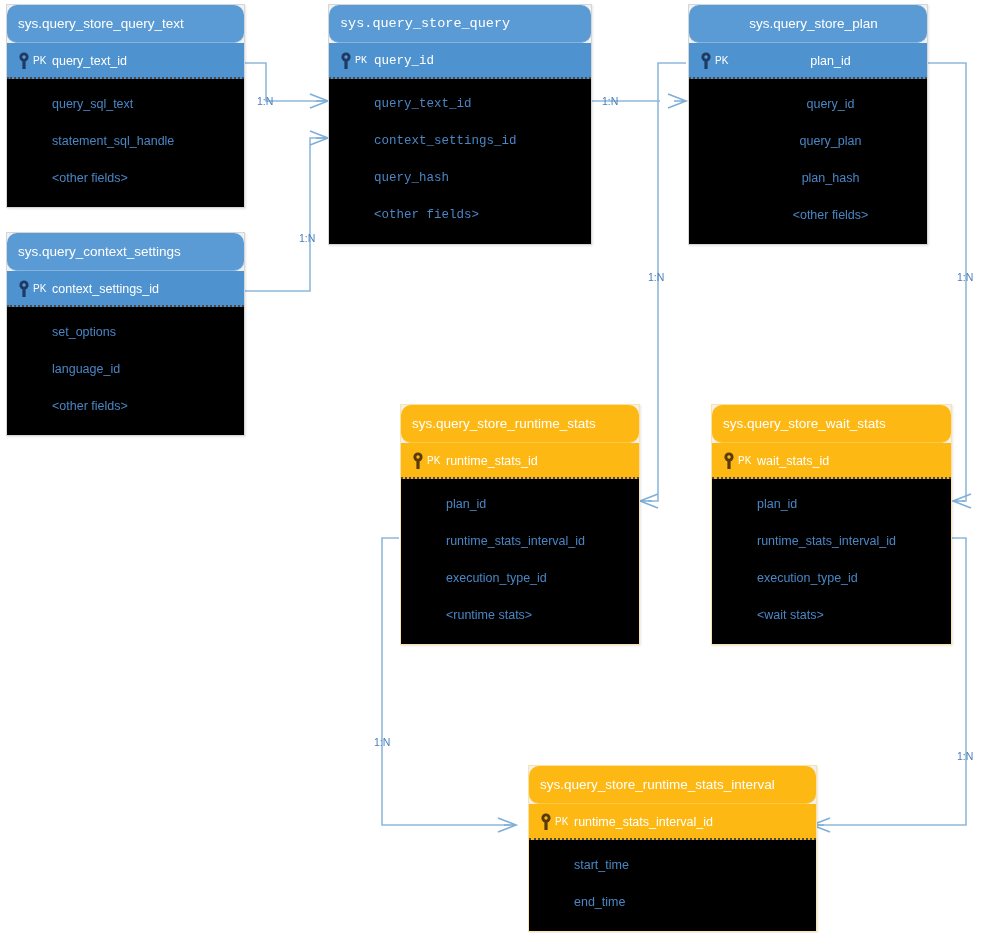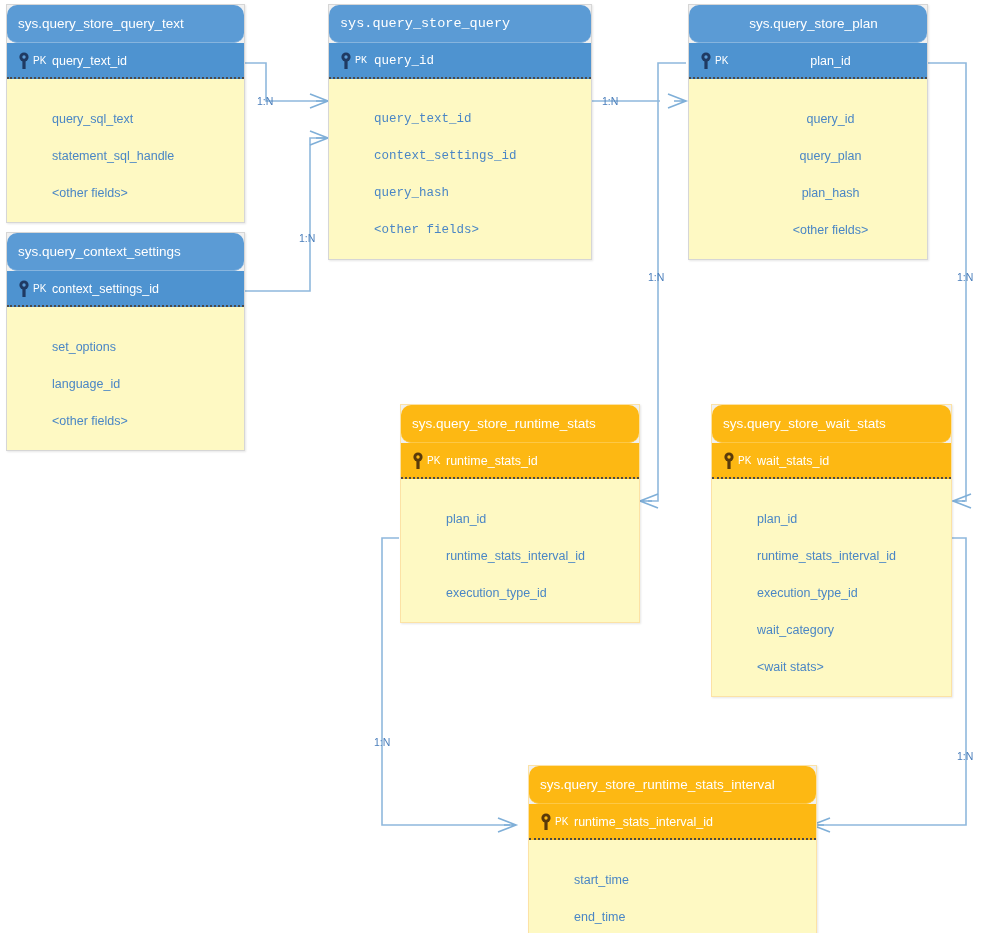--- a/index.html
+++ b/index.html
@@ -72,22 +72,22 @@
   }
   .keyicon {
     position: absolute;
     left: 11px;
     top: 9px;
     width: 16px;
     height: 18px;
   }
   .ent-body {
     box-sizing: border-box;
-    background: #fef9c3;
-    padding: 22px 0 10px 0;
+    background: #000000;
+    padding: 7px 0 10px 0;
   }
   .ent-field {
     box-sizing: border-box;
     height: 37px;
     line-height: 37px;
     padding-left: 45px;
     font-size: 12.5px;
     color: #4A86C5;
     white-space: nowrap;
   }
@@ -235,39 +235,39 @@
         <circle cx="6" cy="5" r="1.7" fill="#FDB813"></circle>
         <rect x="4.4" y="8" width="3.2" height="9" fill="#5A3A0A"></rect>
       </svg>
       <span style="position:absolute;left:26px;top:0;font-size:10px;color:#fff;">PK</span>
       <span>runtime_stats_id</span>
     </div>
     <div class="ent-body">
       <div class="ent-field">plan_id</div>
       <div class="ent-field">runtime_stats_interval_id</div>
       <div class="ent-field">execution_type_id</div>
+      <div class="ent-field">&lt;runtime stats&gt;</div>
     </div>
   </div>
 
   <div class="entity theme-orange" style="left:711px; top:404px; width:241px;">
     <div class="ent-title">sys.query_store_wait_stats</div>
     <div class="ent-pk">
       <svg class="keyicon" viewBox="0 0 16 18">
         <circle cx="6" cy="5" r="4.6" fill="#5A3A0A"></circle>
         <circle cx="6" cy="5" r="1.7" fill="#FDB813"></circle>
         <rect x="4.4" y="8" width="3.2" height="9" fill="#5A3A0A"></rect>
       </svg>
       <span style="position:absolute;left:26px;top:0;font-size:10px;color:#fff;">PK</span>
       <span>wait_stats_id</span>
     </div>
     <div class="ent-body">
       <div class="ent-field">plan_id</div>
       <div class="ent-field">runtime_stats_interval_id</div>
       <div class="ent-field">execution_type_id</div>
-      <div class="ent-field">wait_category</div>
       <div class="ent-field">&lt;wait stats&gt;</div>
     </div>
   </div>
 
   <div class="entity theme-orange" style="left:519px; top:765px; width:289px;margin-left:9px;">
     <div class="ent-title">sys.query_store_runtime_stats_interval</div>
     <div class="ent-pk">
       <svg class="keyicon" viewBox="0 0 16 18">
         <circle cx="6" cy="5" r="4.6" fill="#5A3A0A"></circle>
         <circle cx="6" cy="5" r="1.7" fill="#FDB813"></circle>

